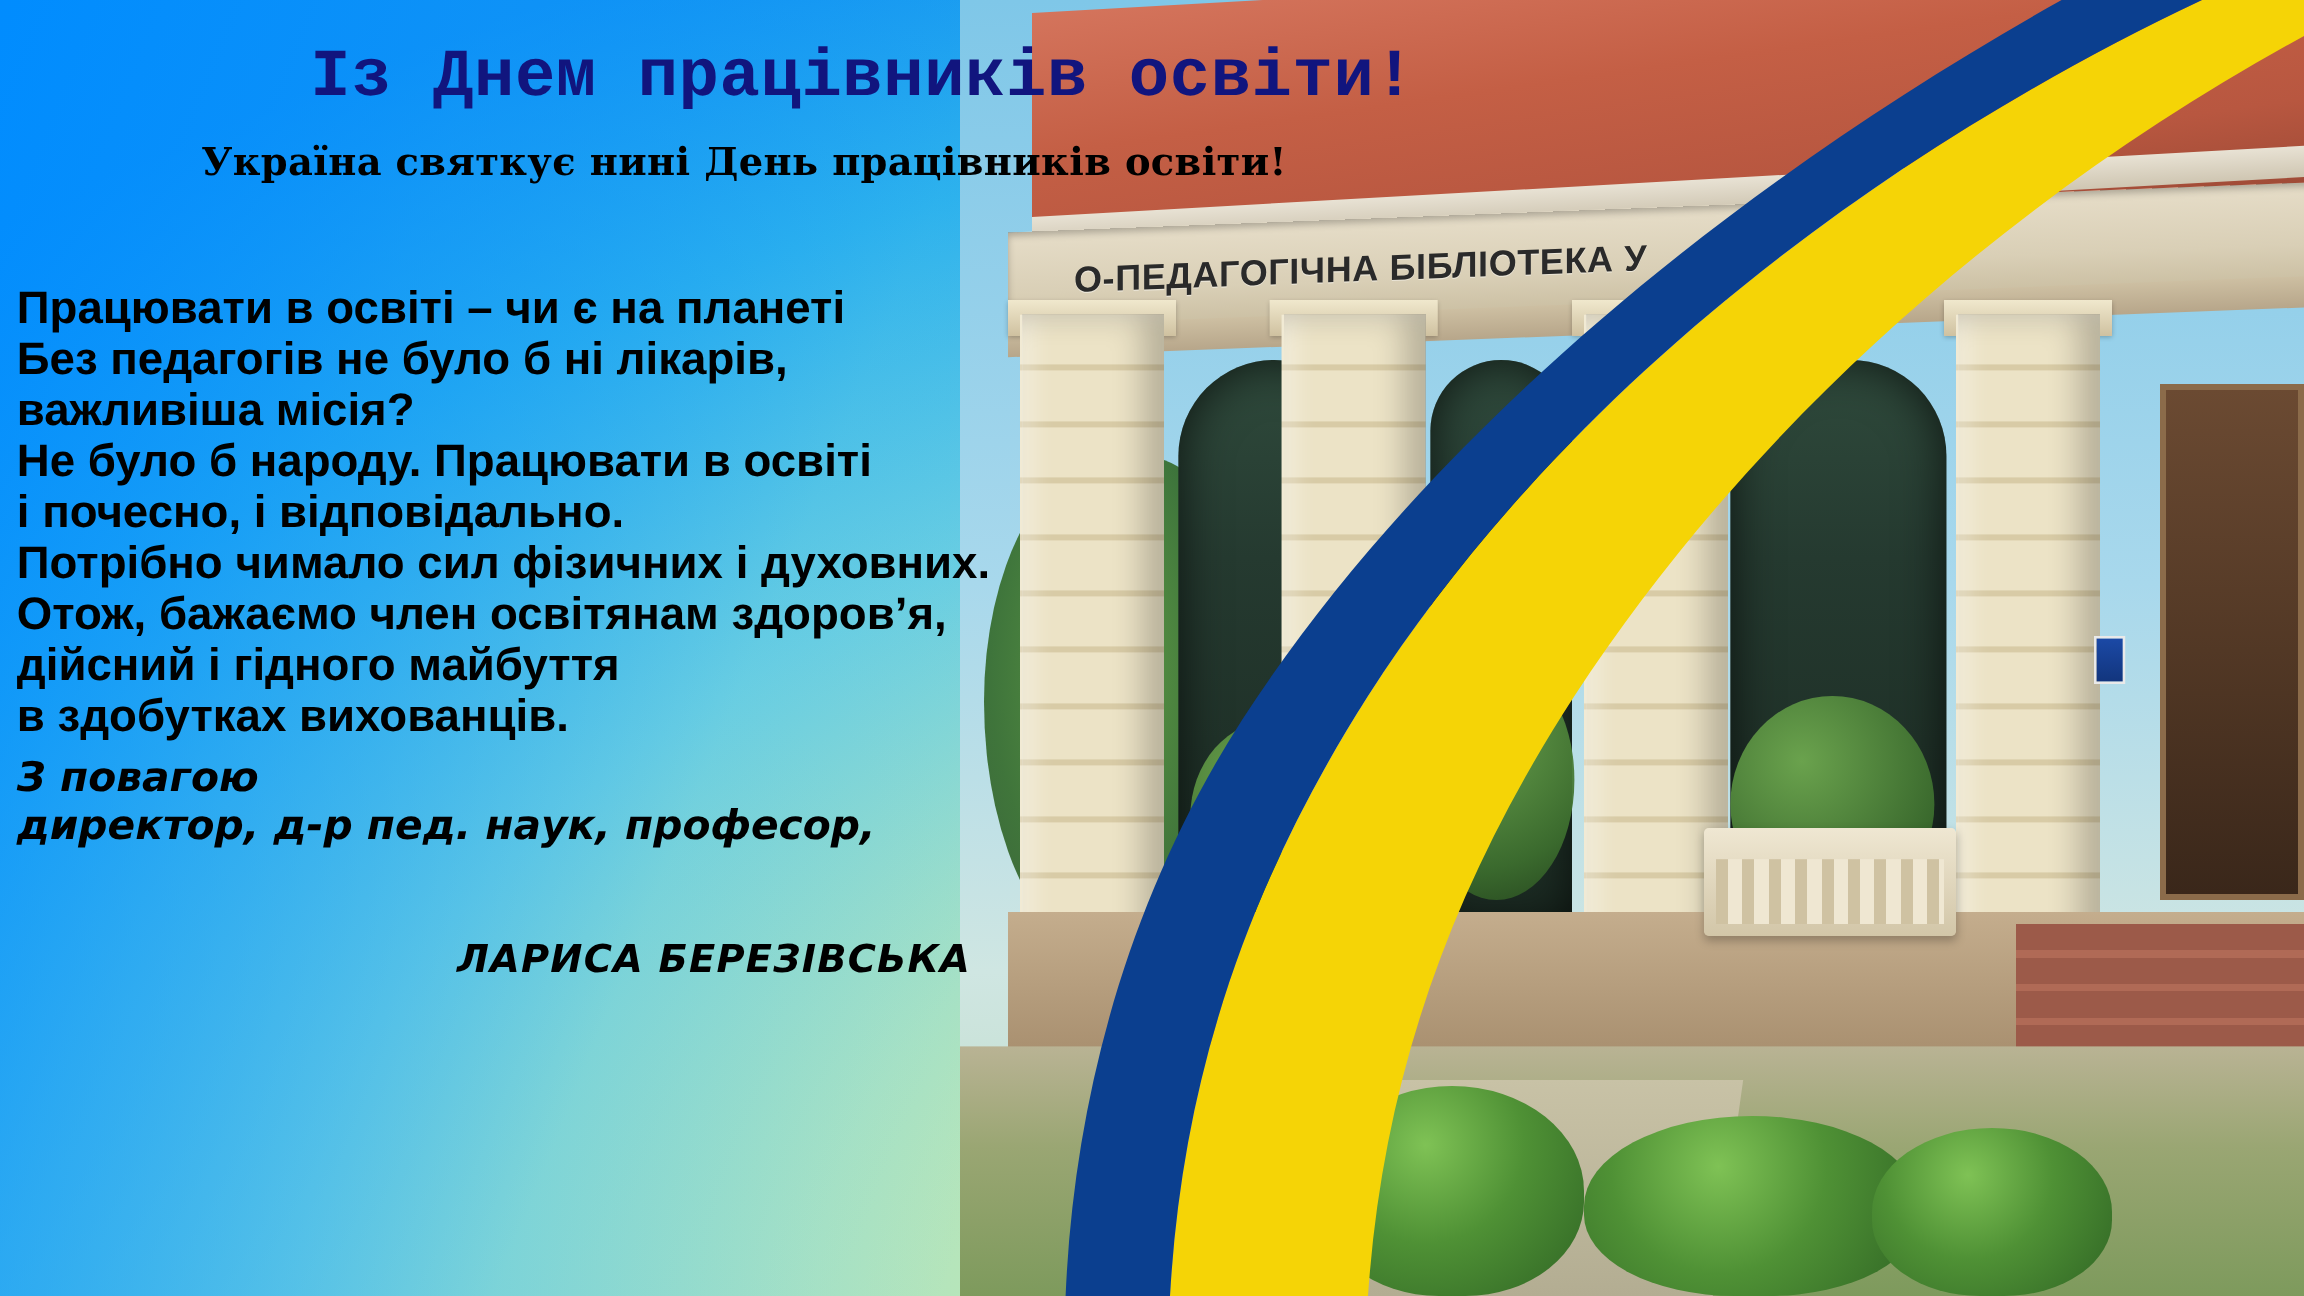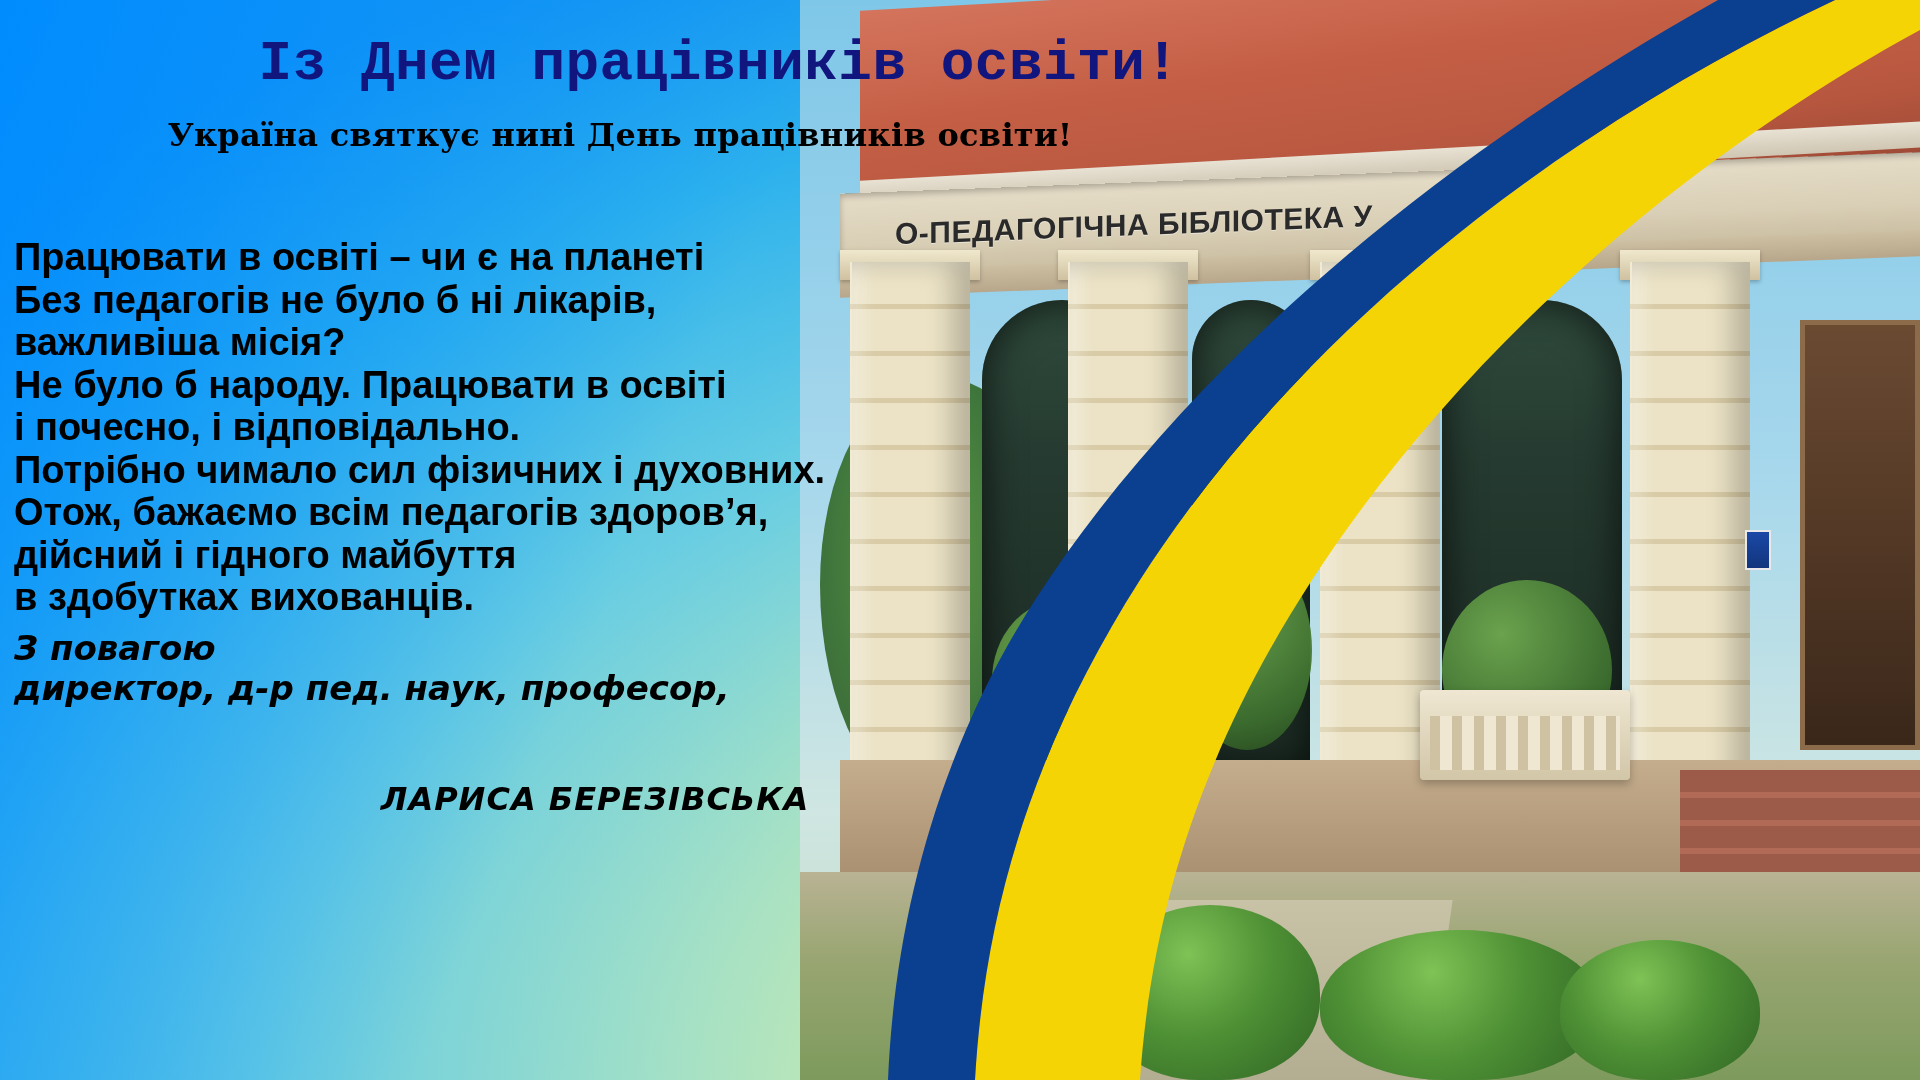--- a/index.html
+++ b/index.html
@@ -273,21 +273,21 @@
 
   <h2 id="subtitle">Україна святкує нині День працівників освіти!</h2>
 
   <div id="body-text">
     <div class="ln">Працювати в освіті – чи є на планеті</div>
     <div class="ln">Без педагогів не було б ні лікарів,</div>
     <div class="ln">важливіша місія?</div>
     <div class="ln">Не було б народу. Працювати в освіті</div>
     <div class="ln">і почесно, і відповідально.</div>
     <div class="ln">Потрібно чимало сил фізичних і духовних.</div>
-    <div class="ln">Отож, бажаємо всім педагогів здоров’я,</div>
+    <div class="ln">Отож, бажаємо член освітянам здоров’я,</div>
     <div class="ln">дійсний і гідного майбуття</div>
     <div class="ln">в здобутках вихованців.</div>
   </div>
 
   <div id="signature-block">
     <div class="ln">З повагою</div>
     <div class="ln">директор, д-р пед. наук, професор,</div>
   </div>
 
   <div id="author-name">ЛАРИСА БЕРЕЗІВСЬКА</div>

